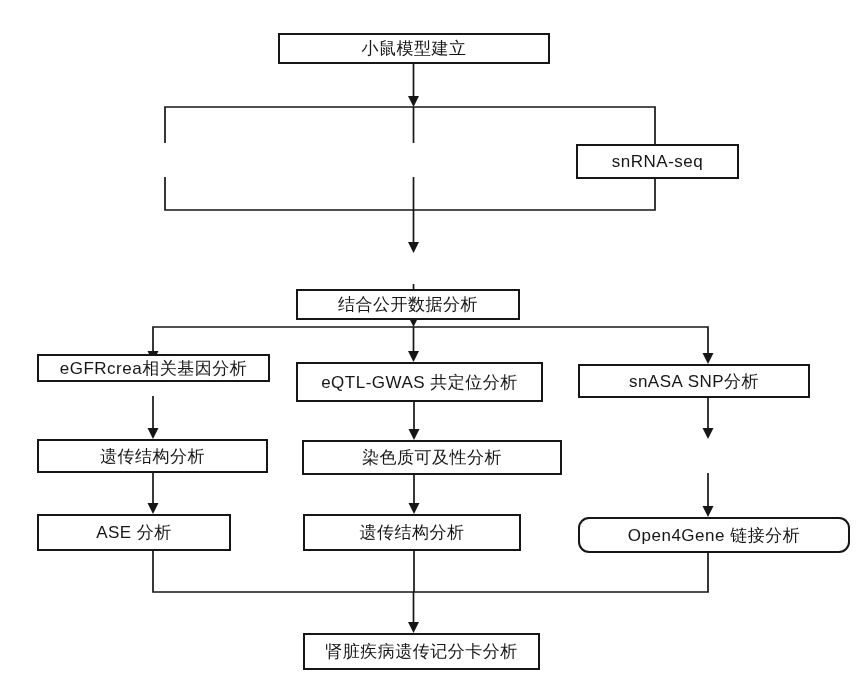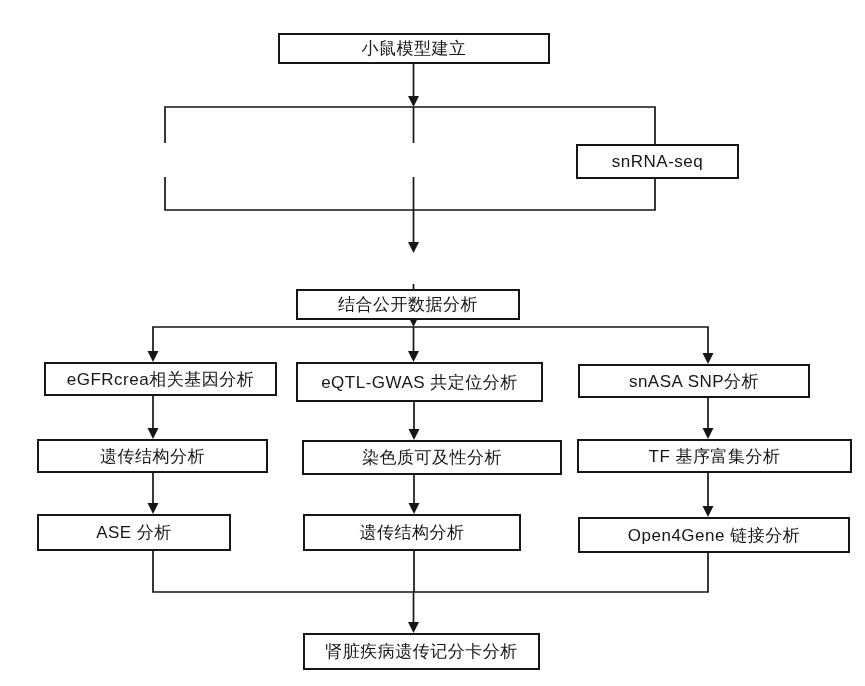--- a/index.html
+++ b/index.html
@@ -16,29 +16,29 @@
     display:flex;align-items:center;justify-content:center;
     font-size:17px;line-height:1;letter-spacing:0.5px;
     color:#161616;white-space:nowrap;
   }
   
   .n1 {left:278px;top:33px; width:272px;height:31px;}
   .n2 {left:72px; top:143px;width:205px;height:34px;}
   .n3 {left:297px;top:143px;width:253px;height:34px;}
   .n4 {left:576px;top:144px;width:163px;height:35px;}
   .n5 {left:296px;top:253px;width:224px;height:31px;margin-top:36px;}
-  .n6 {left:37px; top:362px;width:233px;height:34px;margin-left:7px;}
+  .n6 {left:37px; top:354px;width:233px;height:28px;}
   .n7 {left:296px;top:362px;width:247px;height:40px;}
   .n8 {left:578px;top:364px;width:232px;height:34px;}
   .n9 {left:37px; top:439px;width:231px;height:34px;}
   .n10{left:302px;top:440px;width:260px;height:35px;}
   .n11{left:577px;top:439px;width:275px;height:34px;}
   .n12{left:37px; top:514px;width:194px;height:37px;}
   .n13{left:303px;top:514px;width:218px;height:37px;}
-  .n14{left:578px;top:517px;width:272px;height:36px;}
+  .n14{left:578px;top:517px;width:272px;height:36px;border-radius:11px;}
   .n15{left:295px;top:633px;width:237px;height:37px;margin-left:8px;}
   .ln{stroke:#161616;stroke-width:1.7;fill:none;}
   .ah{fill:#161616;stroke:none;}
 </style>
 </head>
 <body>
 
 <div class="stage">
 
   <svg class="connectors" viewBox="0 0 865 686" xmlns="http://www.w3.org/2000/svg" aria-hidden="true">
@@ -86,19 +86,18 @@
   </svg>
 
   <div class="node n1">小鼠模型建立</div>
   <div class="node n4">snRNA-seq</div>
   <div class="node n5">结合公开数据分析</div>
   <div class="node n6">eGFRcrea相关基因分析</div>
   <div class="node n7">eQTL-GWAS 共定位分析</div>
   <div class="node n8">snASA SNP分析</div>
   <div class="node n9">遗传结构分析</div>
   <div class="node n10">染色质可及性分析</div>
-  <div class="node n11">TF 基序富集分析</div>
   <div class="node n12">ASE 分析</div>
   <div class="node n13">遗传结构分析</div>
   <div class="node n14">Open4Gene 链接分析</div>
   <div class="node n15">肾脏疾病遗传记分卡分析</div>
 
 </div>
 
 </body></html>

